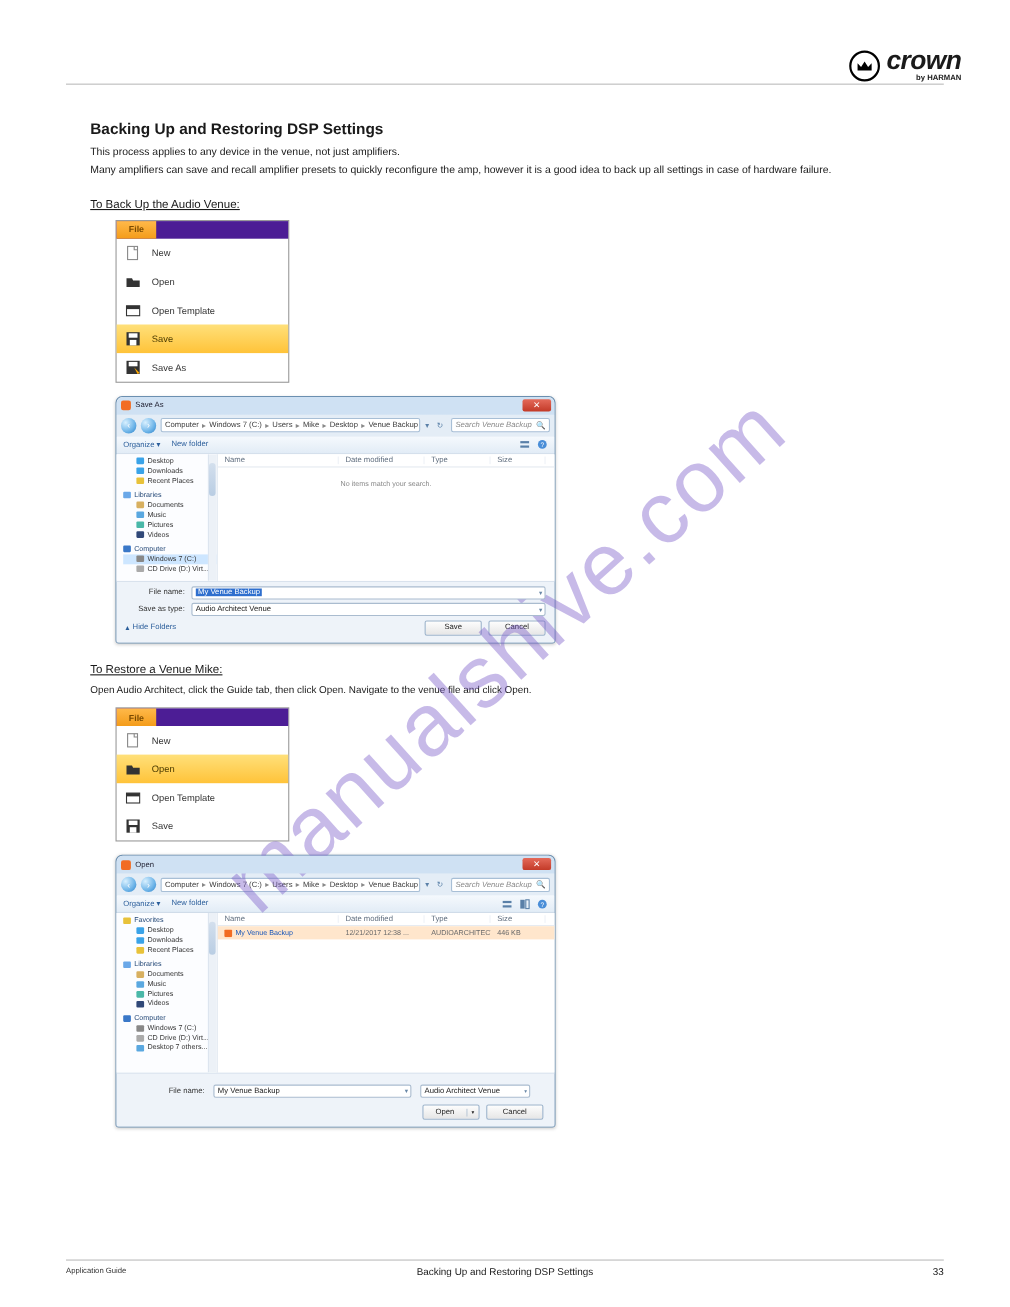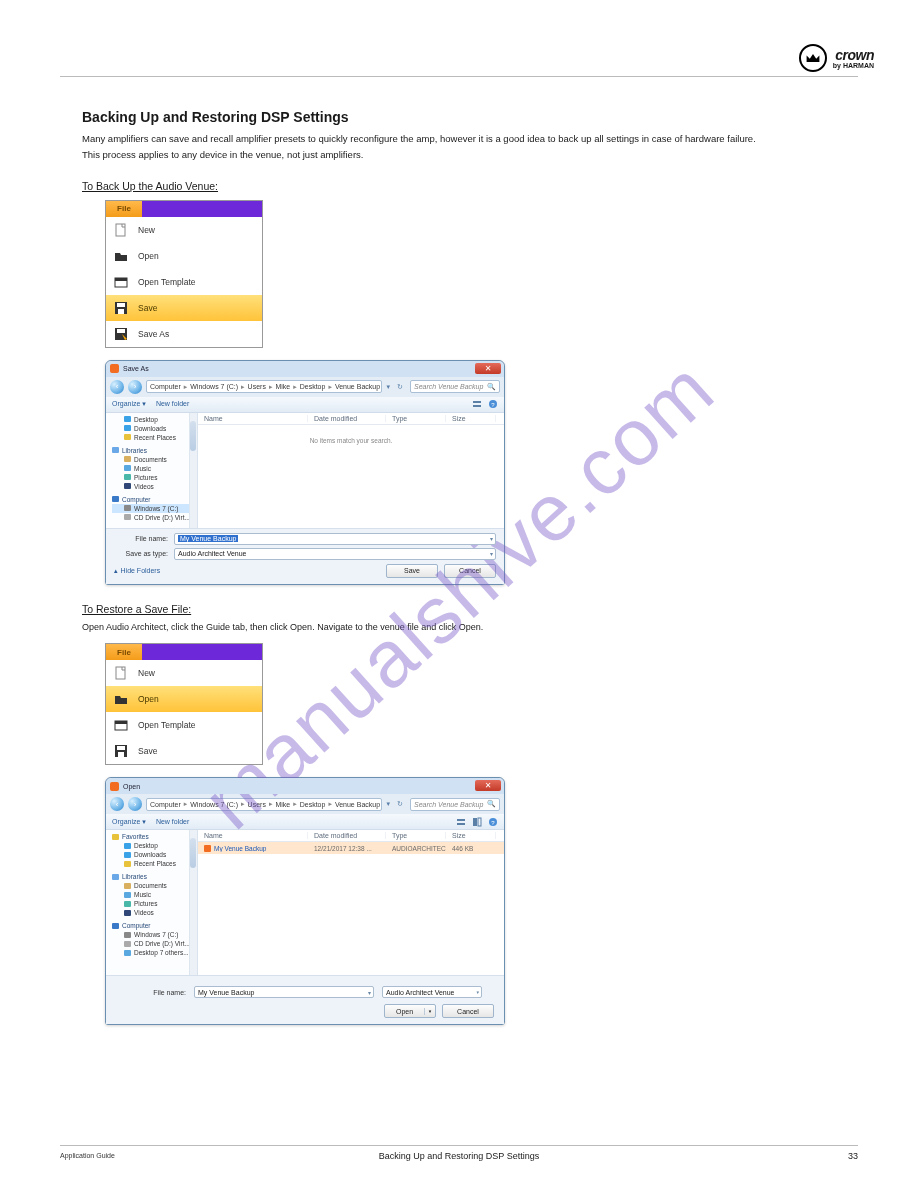--- a/index.html
+++ b/index.html
@@ -41,21 +41,21 @@
   }
   .crown-svg { width: 16px; height: 12px; }
   .crown-text {
     display: flex;
     flex-direction: column;
     align-items: flex-end;
     line-height: 1;
   }
   .crown-brand {
     font-weight: 900;
-    font-size: 14px;
+    font-size: 24px;
     font-style: italic;
     letter-spacing: -0.5px;
   }
   .crown-harman {
     font-size: 7px;
     font-weight: bold;
   }
   .top-rule {
     margin-top: 36px;
     border: none;
@@ -85,21 +85,21 @@
 
   
   .file-menu {
     margin: 8px 0 12px 45px;
     width: 158px;
     border: 1px solid #999;
     background: #fff;
     font-size: 8.5px;
   }
   .file-tab-row {
-    background: #6d28d9;
+    background: #4c1d95;
     height: 16px;
     position: relative;
   }
   .file-tab {
     position: absolute;
     left: 0;
     top: 0;
     width: 36px;
     height: 16px;
     background: linear-gradient(#ffb94a, #f49c1a);
@@ -422,22 +422,22 @@
       <div class="crown-text">
         <span class="crown-brand">crown</span>
         <span class="crown-harman">by HARMAN</span>
       </div>
     </div>
   </div>
 
   <hr class="top-rule">
 
   <h2 class="section-title">Backing Up and Restoring DSP Settings</h2>
+  <p class="section-sub">This process applies to any device in the venue, not just amplifiers.</p>
   <p class="section-sub">Many amplifiers can save and recall amplifier presets to quickly reconfigure the amp, however it is a good idea to back up all settings in case of hardware failure.</p>
-  <p class="section-sub">This process applies to any device in the venue, not just amplifiers.</p>
 
   <p class="step-heading">To Back Up the Audio Venue:</p>
 
   <div class="file-menu">
     <div class="file-tab-row">
       <div class="file-tab">File</div>
     </div>
     <div class="menu-item">
       <span class="menu-icon"><svg viewBox="0 0 14 14">
             <rect x="2" y="1" width="9" height="12" fill="#fff" stroke="#888"></rect>
@@ -608,21 +608,21 @@
           <span>Hide Folders</span>
         </span>
         <div class="btn-group">
           <div class="wbtn">Save</div>
           <div class="wbtn">Cancel</div>
         </div>
       </div>
     </div>
   </div>
 
-  <p class="step-heading">To Restore a Save File:</p>
+  <p class="step-heading">To Restore a Venue Mike:</p>
   <p class="step-text">Open Audio Architect, click the Guide tab, then click Open. Navigate to the venue file and click Open.</p>
 
   <div class="file-menu">
     <div class="file-tab-row">
       <div class="file-tab">File</div>
     </div>
     <div class="menu-item">
       <span class="menu-icon"><svg viewBox="0 0 14 14">
             <rect x="2" y="1" width="9" height="12" fill="#fff" stroke="#888"></rect>
             <polyline points="8,1 8,4 11,4" fill="none" stroke="#888"></polyline>

